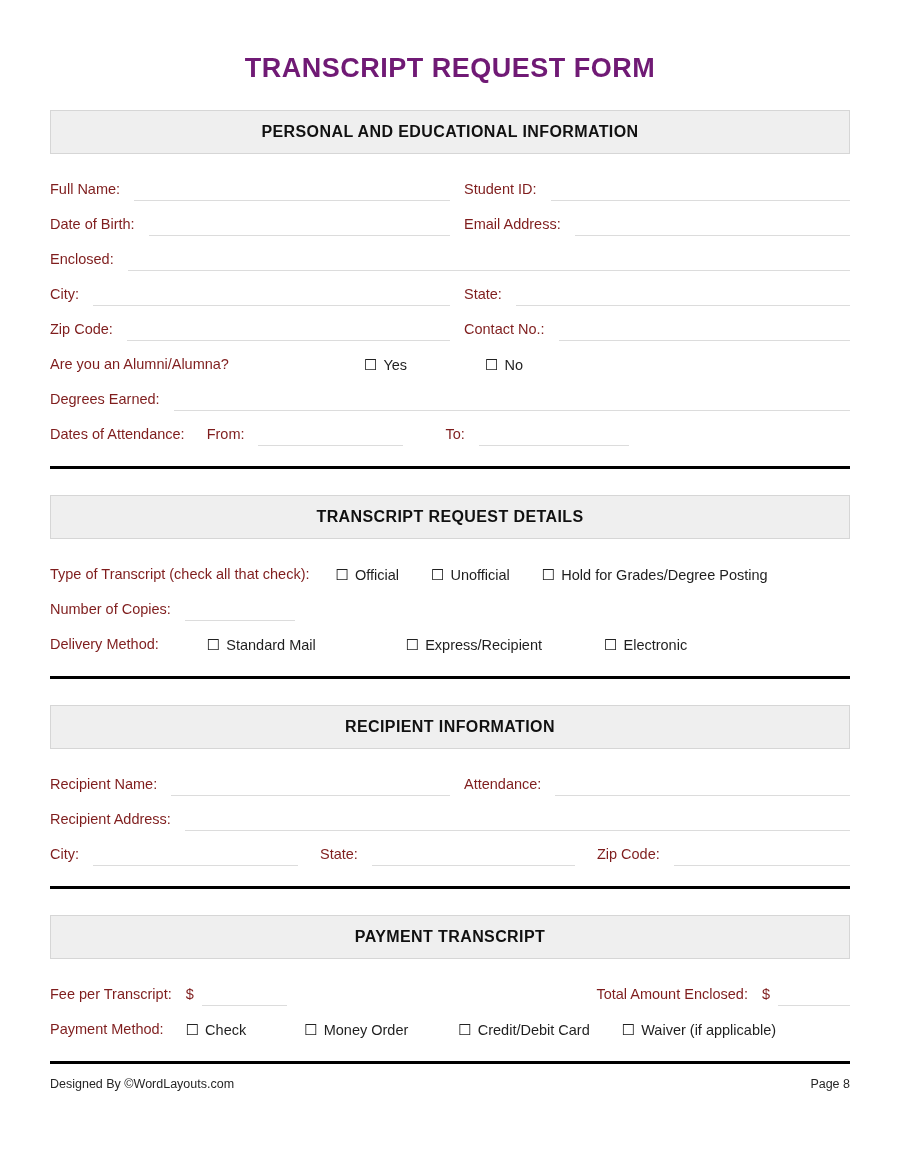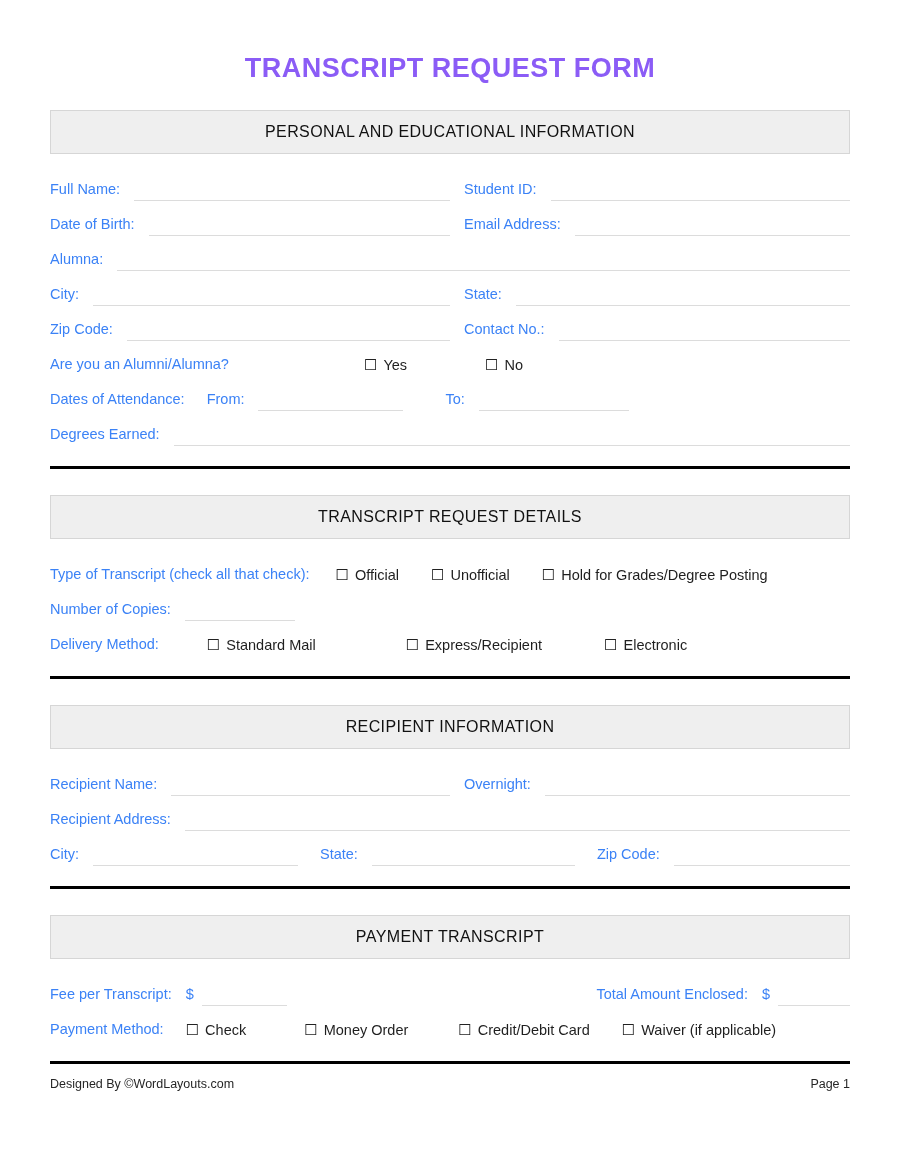--- a/index.html
+++ b/index.html
@@ -22,40 +22,40 @@
     padding: 0 50px;
     position: relative;
   }
 
   
   .form-title {
     text-align: center;
     font-size: 27px;
     font-weight: bold;
     letter-spacing: 0.5px;
-    color: #8b5cf6;
+    color: #701a75;
     margin: 0;
     padding-top: 52px;
     padding-bottom: 0;
     line-height: 1.2;
   }
 
   
   .section-header {
     background: #efefef;
     border: 1px solid #d6d6d6;
     height: 44px;
     display: flex;
     align-items: center;
     justify-content: center;
     box-sizing: border-box;
   }
   .section-header-text {
     font-size: 16px;
-    font-weight: normal;
+    font-weight: bold;
     letter-spacing: 0.4px;
     color: #111111;
     text-align: left;
   }
 
   
   .thick-rule {
     height: 3px;
     background: #000000;
     width: 100%;
@@ -66,21 +66,21 @@
     padding-top: 12px;
   }
   .row {
     display: flex;
     align-items: flex-end;
     height: 35px;
     width: 100%;
   }
   .label {
     font-size: 14.5px;
-    color: #3b82f6;
+    color: #7f1d1d;
     white-space: nowrap;
     line-height: 17px;
     padding-bottom: 3px;
   }
   .blank {
     border-bottom: 1px solid #dcdcdc;
     height: 19px;
     flex: 1 1 auto;
     min-width: 10px;
   }
@@ -169,21 +169,21 @@
       </div>
       <div class="gap"></div>
       <div class="col-right">
         <span class="label">Email Address:</span>
         <span class="gap"></span>
         <span class="blank"></span>
       </div>
     </div>
 
     <div class="row">
-      <span class="label">Alumna:</span>
+      <span class="label">Enclosed:</span>
       <span class="gap"></span>
       <span class="blank"></span>
     </div>
 
     <div class="row">
       <div class="col-left">
         <span class="label">City:</span>
         <span class="gap"></span>
         <span class="blank"></span>
       </div>
@@ -218,38 +218,38 @@
       </span>
       <span style="width:78px;flex:0 0 auto;"></span>
       <span class="check-opt">
         <span class="cb">☐</span>
         <span>No</span>
       </span>
       <span class="spacer"></span>
     </div>
 
     <div class="row">
+      <span class="label">Degrees Earned:</span>
+      <span class="gap"></span>
+      <span class="blank"></span>
+    </div>
+
+    <div class="row">
       <span class="label">Dates of Attendance:</span>
       <span style="width:22px;flex:0 0 auto;"></span>
       <span class="label">From:</span>
       <span class="gap"></span>
       <span class="blank" style="flex:0 0 145px;"></span>
       <span style="width:42px;flex:0 0 auto;"></span>
       <span class="label">To:</span>
       <span class="gap"></span>
       <span class="blank" style="flex:0 0 150px;"></span>
       <span class="spacer"></span>
     </div>
 
-    <div class="row">
-      <span class="label">Degrees Earned:</span>
-      <span class="gap"></span>
-      <span class="blank"></span>
-    </div>
-
   </div>
 
   <div class="sec-gap-md"></div>
   <div class="thick-rule"></div>
   <div class="sec-gap-lg"></div>
 
   <div class="section-header">
     <span class="section-header-text">TRANSCRIPT REQUEST DETAILS</span>
   </div>
 
@@ -316,21 +316,21 @@
   <div class="rows">
 
     <div class="row">
       <div class="col-left">
         <span class="label">Recipient Name:</span>
         <span class="gap"></span>
         <span class="blank"></span>
       </div>
       <div class="gap"></div>
       <div class="col-right">
-        <span class="label">Overnight:</span>
+        <span class="label">Attendance:</span>
         <span class="gap"></span>
         <span class="blank"></span>
       </div>
     </div>
 
     <div class="row">
       <span class="label">Recipient Address:</span>
       <span class="gap"></span>
       <span class="blank"></span>
     </div>
@@ -400,16 +400,16 @@
       <span class="spacer"></span>
     </div>
 
   </div>
 
   <div class="sec-gap-md"></div>
   <div class="footer-rule"></div>
 
   <div class="footer">
     <span>Designed By ©WordLayouts.com</span>
-    <span>Page 1</span>
+    <span>Page 8</span>
   </div>
 
 </div>
 
 </body></html>

